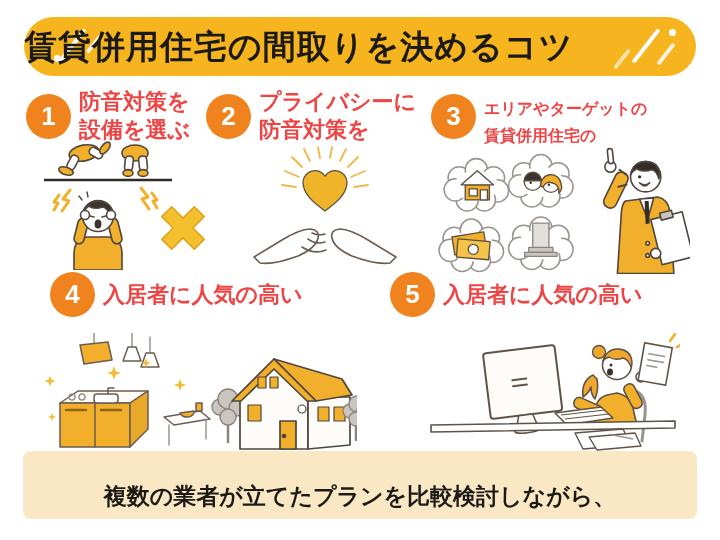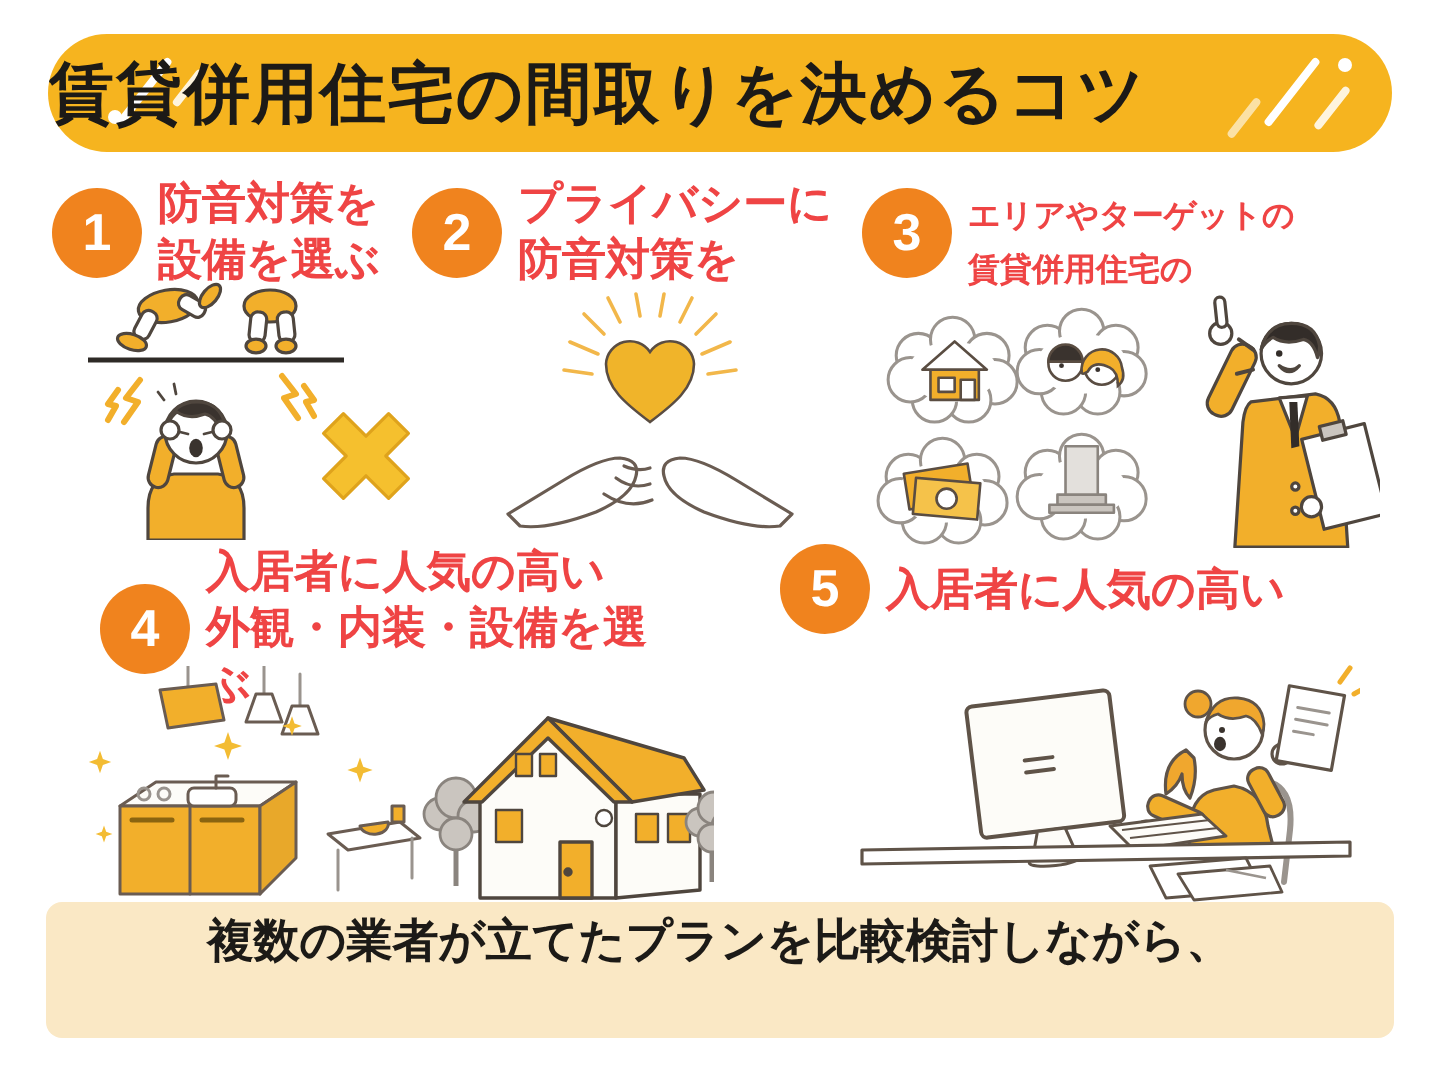--- a/index.html
+++ b/index.html
@@ -41,21 +41,21 @@
   .i1 { left:40px;  top:138px; width:175px; height:132px; }
   .i2 { left:252px; top:146px; width:146px; height:122px; }
   .i3 { left:436px; top:138px; width:254px; height:136px; }
   .i4 { left:42px;  top:333px; width:315px; height:126px; }
   .i5 { left:426px; top:331px; width:254px; height:128px; }
 
   
   .footer { position:absolute; left:23px; top:451px; width:674px; height:68px;
             background:#FAE8C5; border-radius:8px; text-align:center;
             font-size:23px; font-weight:800; color:#1C1A17; line-height:32px; padding-top:3px; }
-  .footer span { display:block; }
+  .footer span { display:block;margin-top:26px; }
 </style>
 </head>
 <body>
 
 <div class="canvas">
 
   <div class="banner">
     <div class="slash s1"></div>
     <div class="slash s2"></div>
     <div class="slash s3"></div>
@@ -84,21 +84,20 @@
     <div class="num">3</div>
     <div class="tiptext">
       <span>エリアやターゲットの</span>
       <span>賃貸併用住宅の</span>
     </div>
   </div>
   <div class="tip t4">
     <div class="num">4</div>
     <div class="tiptext">
       <span>入居者に人気の高い</span>
-      <span>外観・内装・設備を選ぶ</span>
     </div>
   </div>
   <div class="tip t5">
     <div class="num">5</div>
     <div class="tiptext">
       <span>入居者に人気の高い</span>
     </div>
   </div>
 
   <div class="illo i1">

